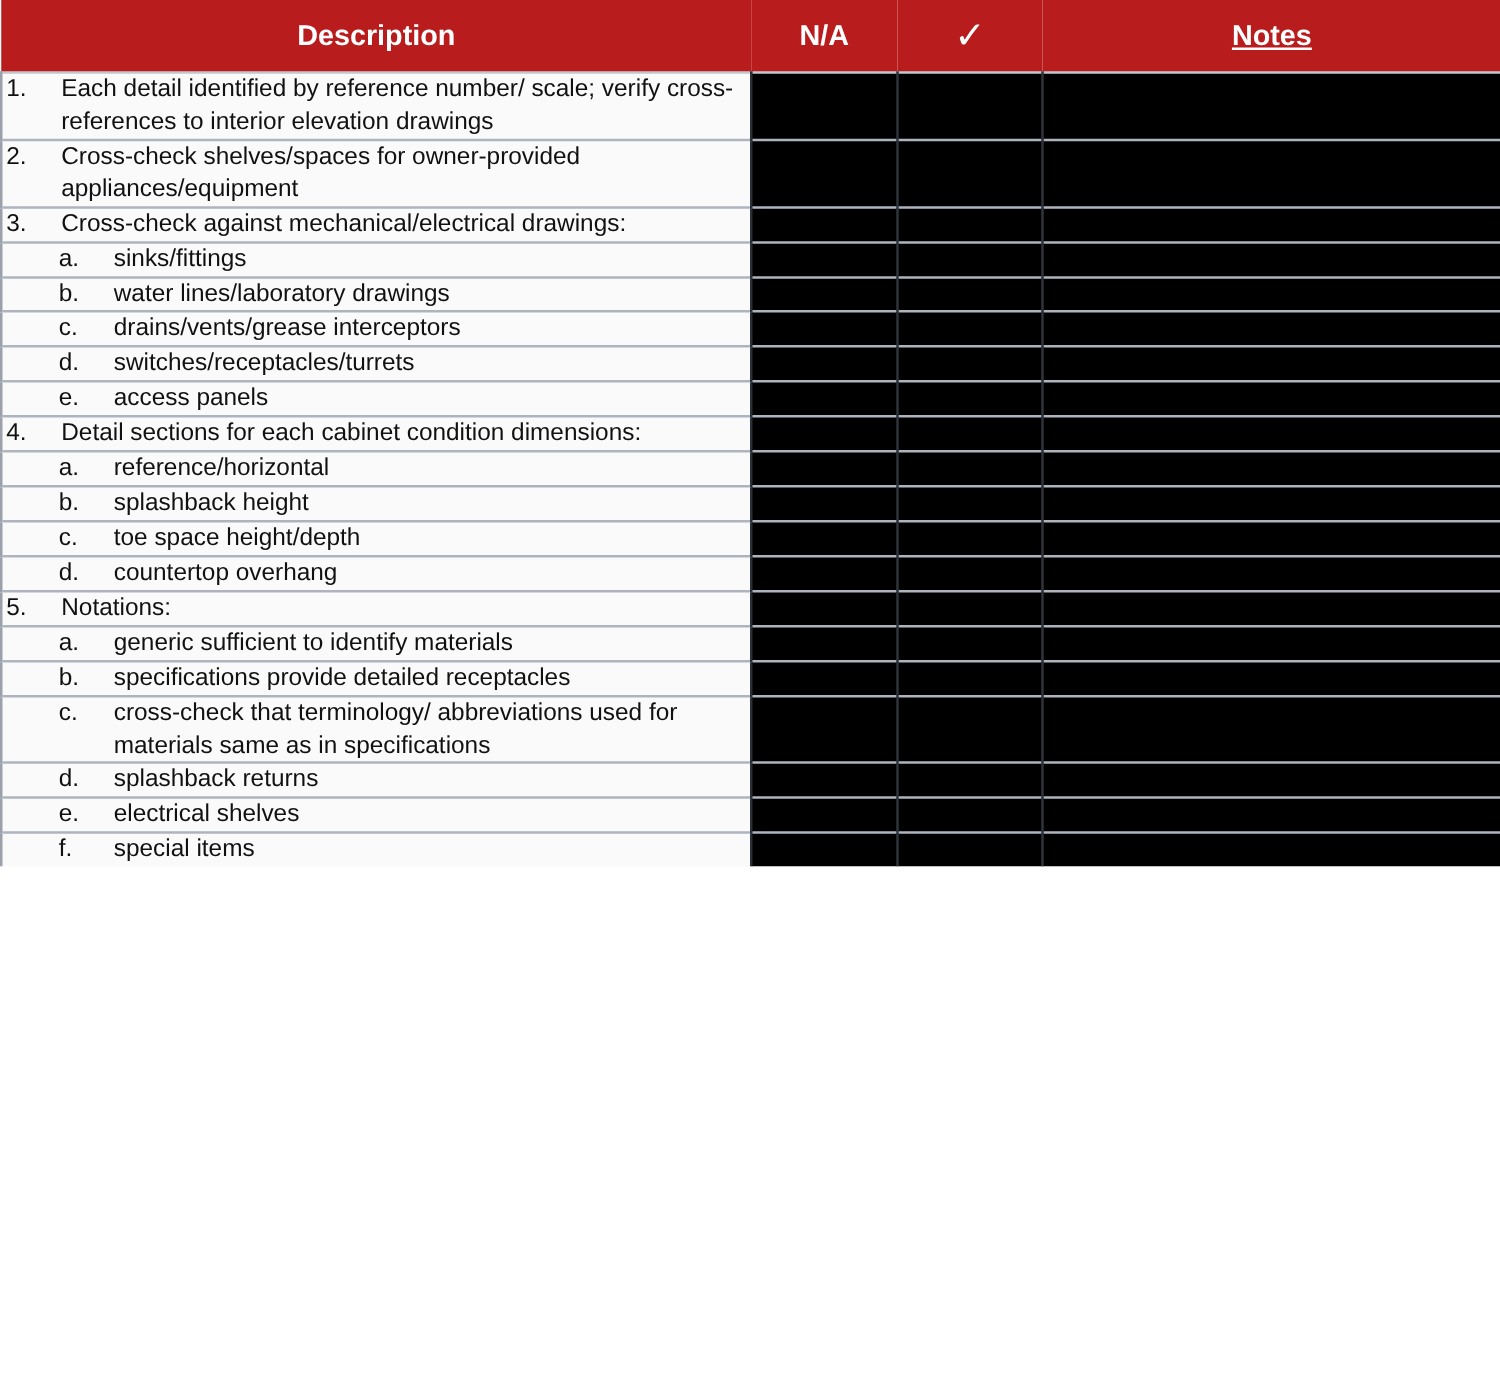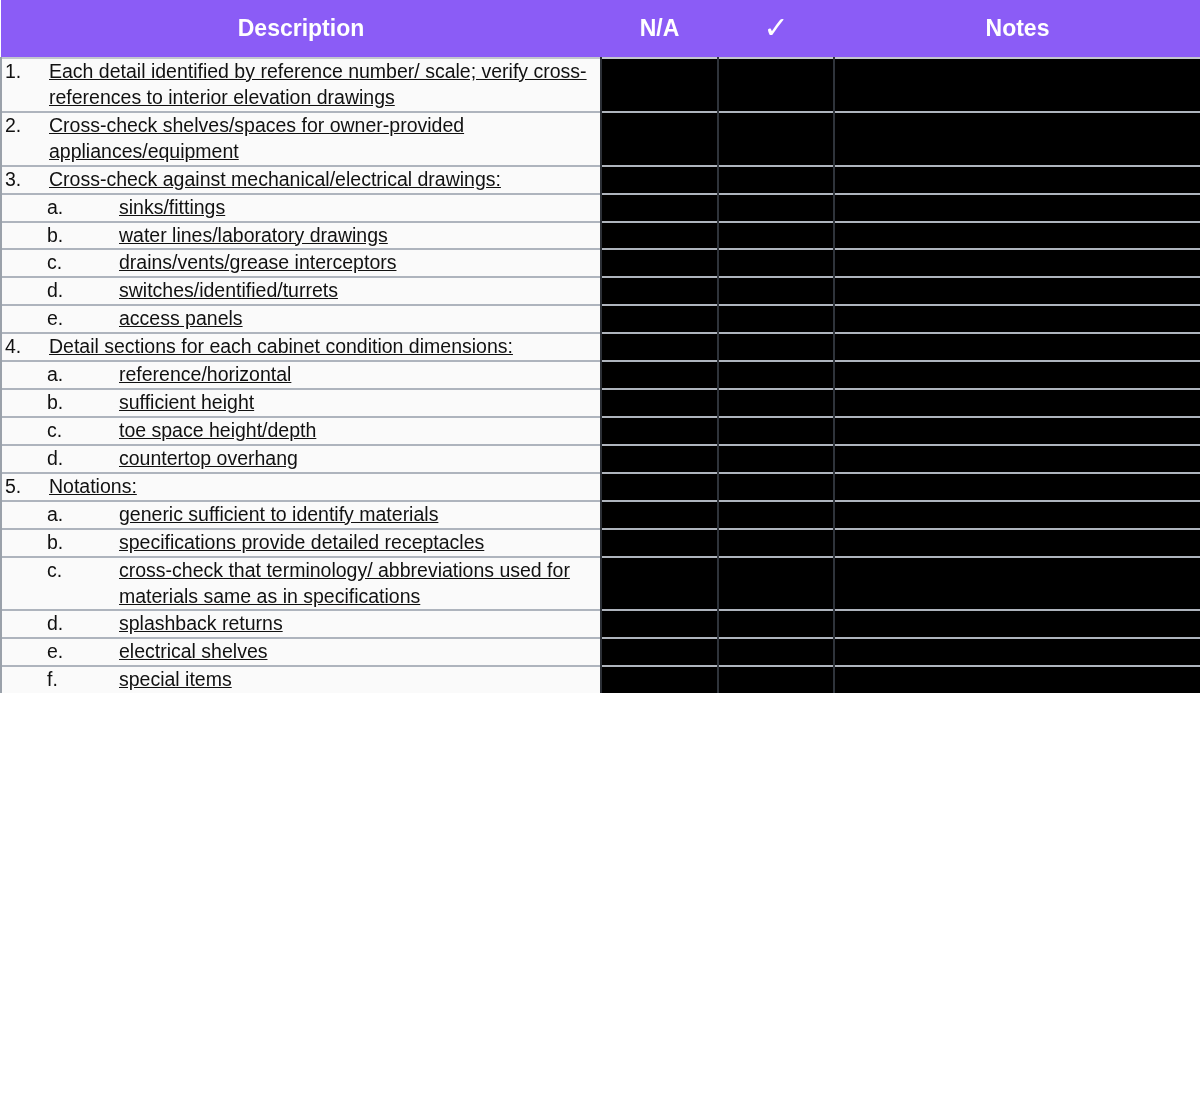--- a/index.html
+++ b/index.html
@@ -15,34 +15,34 @@
   }
 
   .checklist-table {
     width: 1200px;
     border-collapse: collapse;
     table-layout: fixed;
   }
 
   
   .checklist-table thead th {
-    background: #8b5cf6;
+    background: #b91c1c;
     color: #ffffff;
     font-weight: bold;
     font-size: 23px;
     text-align: center;
     height: 57px;
     padding: 0;
     vertical-align: middle;
     border: 0;
   }
   th.col-desc   { width: 600px; border-right: 3px solid #ffffff; }
   th.col-na     { width: 117px; border-right: 3px solid #ffffff; }
   th.col-check  { width: 116px; border-right: 3px solid #ffffff; }
-  th.col-notes  { width: 367px; }
+  th.col-notes  { width: 367px; text-decoration: underline; }
 
   .check-glyph {
     font-size: 30px;
     line-height: 1;
     display: inline-block;
     color: #ffffff;
     font-weight: normal;
   }
 
   
@@ -76,28 +76,27 @@
   .item {
     display: flex;
     align-items: flex-start;
   }
   .item-marker {
     flex: 0 0 auto;
     text-align: left;
   }
   .item-text {
     flex: 1 1 auto;
-    text-decoration: underline;
   }
 
   
   .level-1 .item-marker { width: 44px; padding-left: 3px; }
   
   .level-2 .item-marker { width: 44px; padding-left: 45px; }
-  .level-2 .item-text   { padding-left: 0; margin-left: 28px; }
+  .level-2 .item-text   { padding-left: 0; }
 </style>
 </head>
 <body>
 
 <table class="checklist-table">
   <thead>
     <tr>
       <th class="col-desc">Description</th>
       <th class="col-na">N/A</th>
       <th class="col-check">
@@ -170,21 +169,21 @@
           </div>
         </td>
         <td class="cell-na"></td>
         <td class="cell-check"></td>
         <td class="cell-notes"></td>
       </tr>
       <tr>
         <td class="cell-desc">
           <div class="item level-2">
             <span class="item-marker">d.</span>
-            <span class="item-text">switches/identified/turrets</span>
+            <span class="item-text">switches/receptacles/turrets</span>
           </div>
         </td>
         <td class="cell-na"></td>
         <td class="cell-check"></td>
         <td class="cell-notes"></td>
       </tr>
       <tr>
         <td class="cell-desc">
           <div class="item level-2">
             <span class="item-marker">e.</span>
@@ -214,21 +213,21 @@
           </div>
         </td>
         <td class="cell-na"></td>
         <td class="cell-check"></td>
         <td class="cell-notes"></td>
       </tr>
       <tr>
         <td class="cell-desc">
           <div class="item level-2">
             <span class="item-marker">b.</span>
-            <span class="item-text">sufficient height</span>
+            <span class="item-text">splashback height</span>
           </div>
         </td>
         <td class="cell-na"></td>
         <td class="cell-check"></td>
         <td class="cell-notes"></td>
       </tr>
       <tr>
         <td class="cell-desc">
           <div class="item level-2">
             <span class="item-marker">c.</span>

